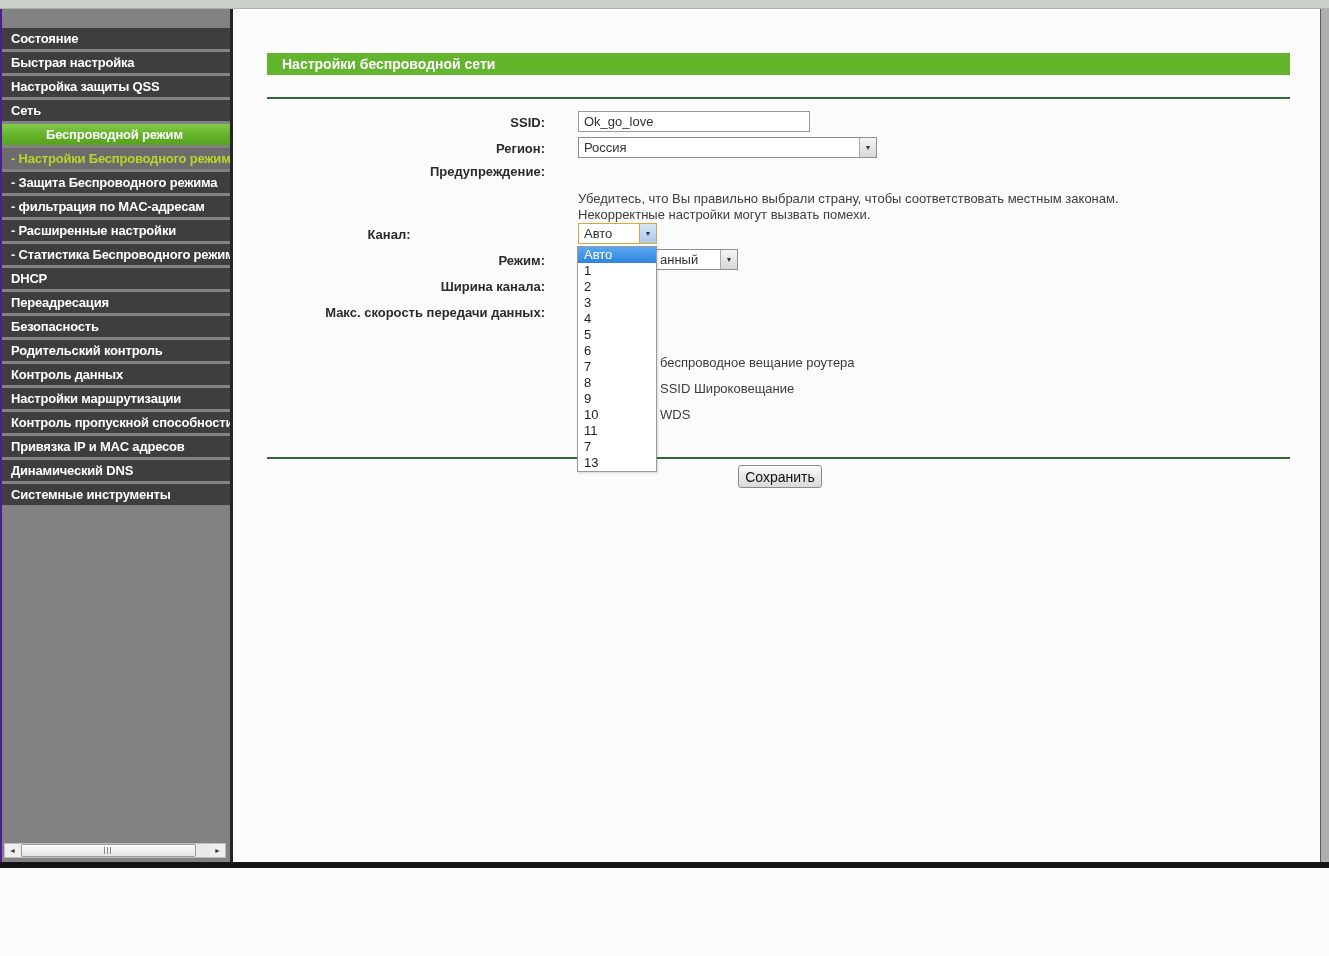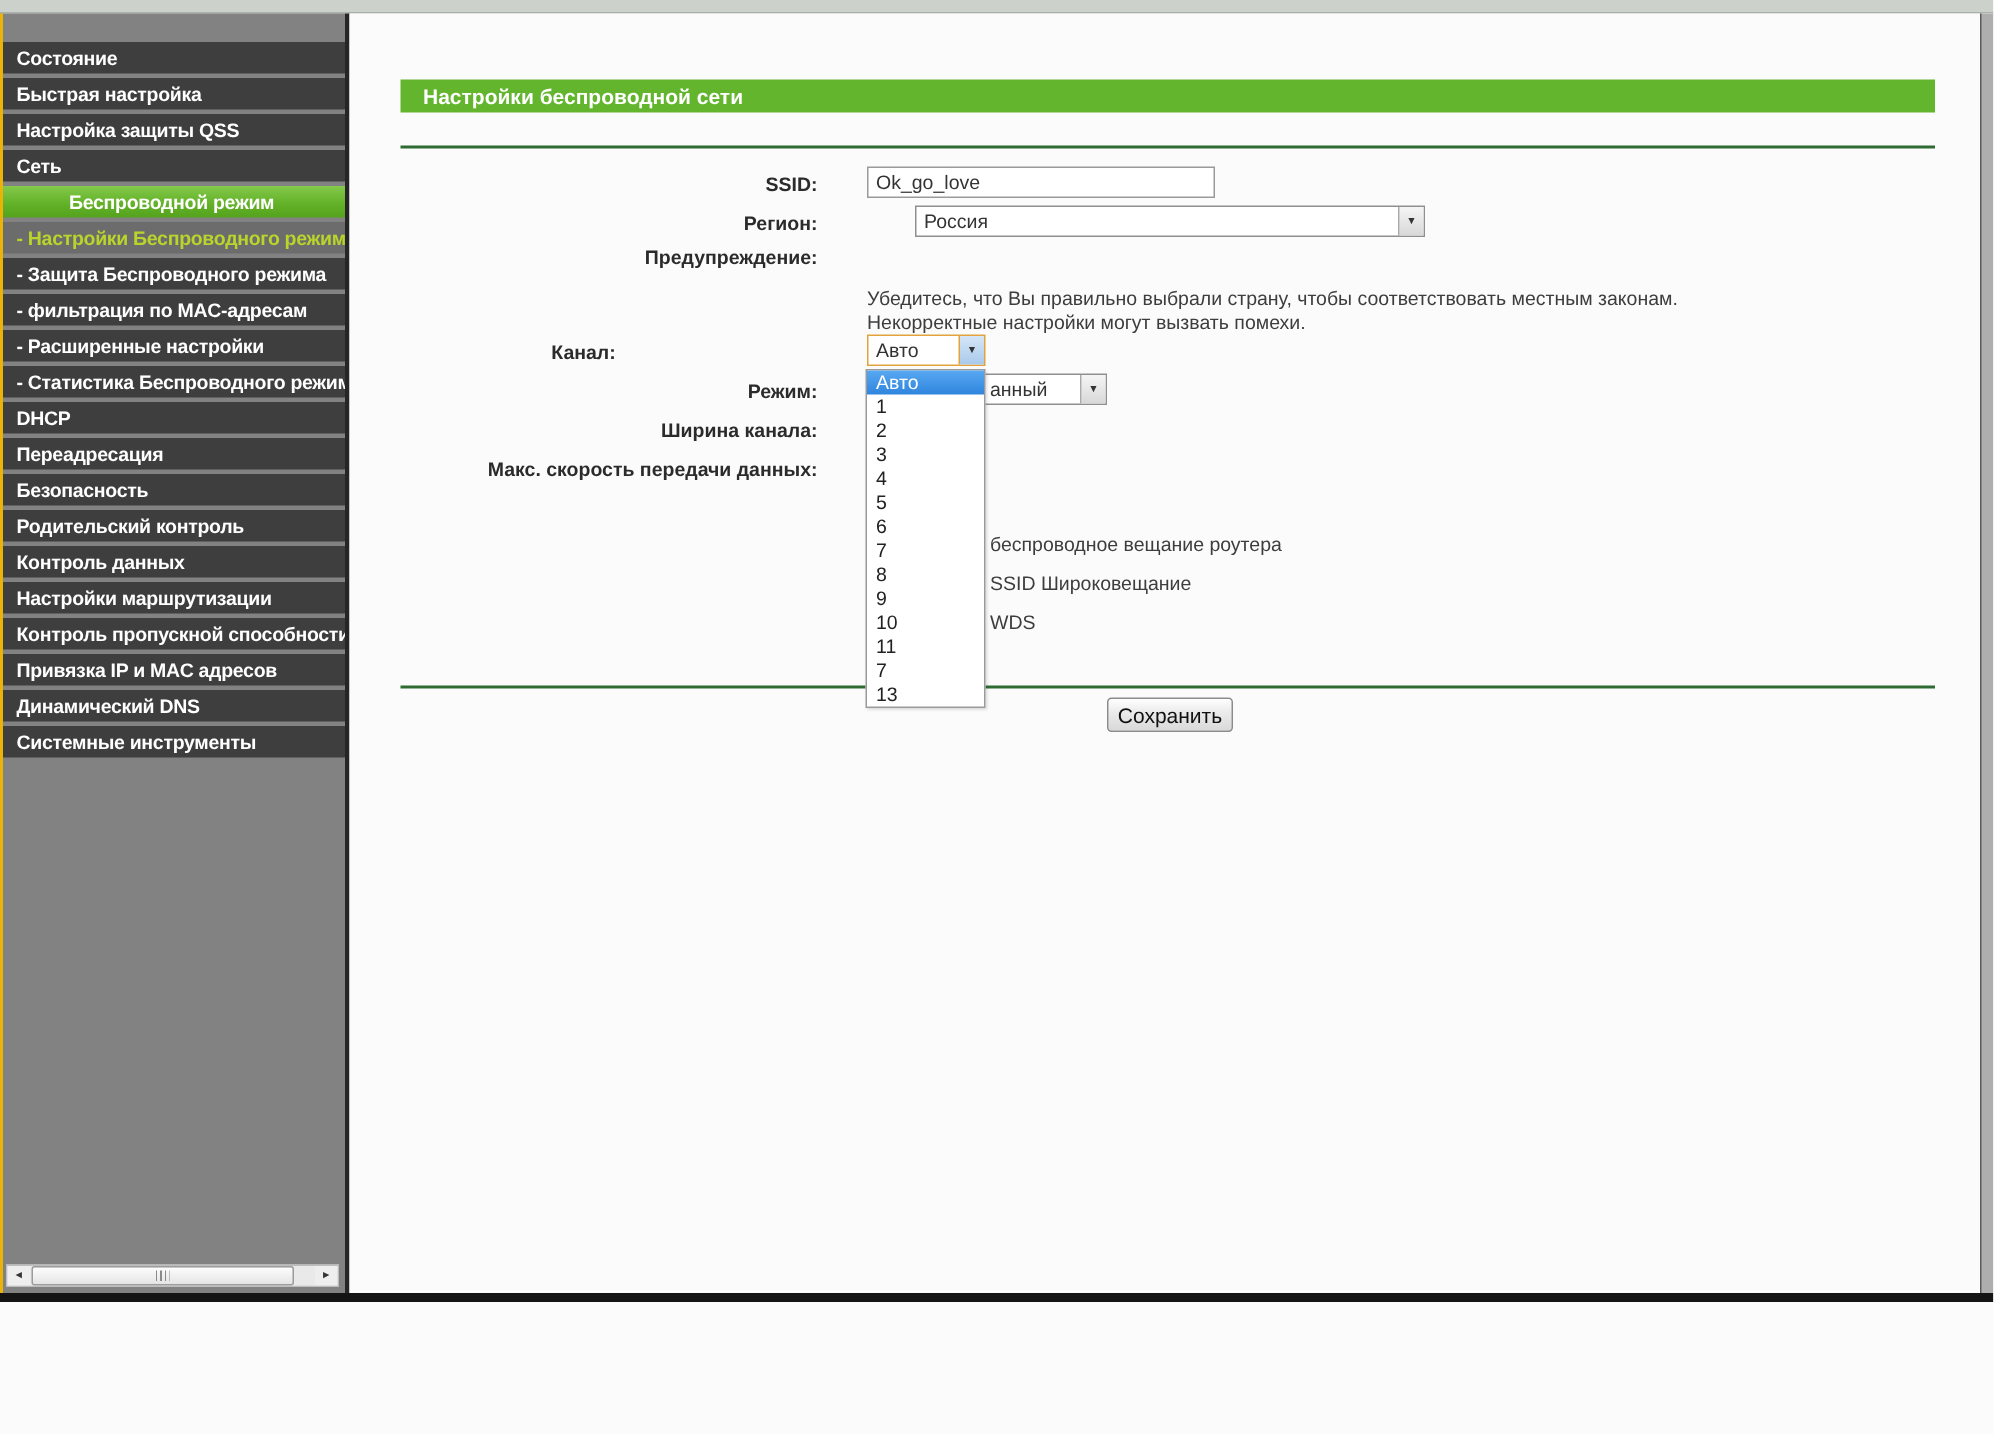--- a/index.html
+++ b/index.html
@@ -19,21 +19,21 @@
   }
   .logo sup { font-size:13px; font-weight:bold; vertical-align:20px; }
   .header-strip { width:100%; height:9px; background:#ccd1cc; border-bottom:1px solid #aab0aa; }
 
   
   .body-row { position:relative; display:flex; width:100%; height:853px; }
 
   
   .sidebar {
     position:relative; width:230px; height:100%;
-    background:#828282; border-left:2px solid #eab308;
+    background:#828282; border-left:2px solid #4c1d95;
     padding-top:19px; flex:none;
   }
   .menu-item {
     height:21px; line-height:21px; margin-bottom:3px;
     background:#3e3e3e; color:#ffffff;
     font-size:13px; font-weight:bold; padding-left:9px;
     white-space:nowrap; overflow:hidden; cursor:pointer; letter-spacing:-0.2px;
   }
   .menu-item.active-main { background:linear-gradient(180deg,#84c94b 0%,#61b026 60%,#55a31e 100%);padding-left:44px; }
   .menu-item.active-sub { background:#6c6c6c; color:#b9d42b; }
@@ -90,21 +90,21 @@
     position:absolute; height:21px; background:#ffffff;
     border:1px solid #8f8f8f; font-size:13px; color:#333;
   }
   .select .select-text { position:absolute; left:5px; top:2px; white-space:nowrap; }
   .select-arrow {
     position:absolute; right:0; top:0; bottom:0; width:17px;
     background:linear-gradient(180deg,#f5f5f5,#d8d8d8);
     border-left:1px solid #aaaaaa; text-align:center;
     font-size:7px; line-height:19px; color:#333; cursor:pointer;
   }
-  .region-select { left:345px; top:128px; width:340px;margin-left:32px; }
+  .region-select { left:345px; top:128px; width:299px; }
   .channel-select { left:345px; top:214px; width:79px; border:1px solid #e2a33d; z-index:3; }
   .channel-select .select-arrow {
     background:linear-gradient(180deg,#d4e6f8,#a9c9ea); border-left:1px solid #e2a33d;
   }
   .mode-select { left:345px; top:240px; width:160px; z-index:1; }
   .mode-select .select-text { left:81px; }
 
   .warn-text { position:absolute; left:345px; font-size:13px; color:#3d3d3d; white-space:nowrap;margin-top:28px; }
   .warn-1 { top:154px; }
   .warn-2 { top:170px; }

